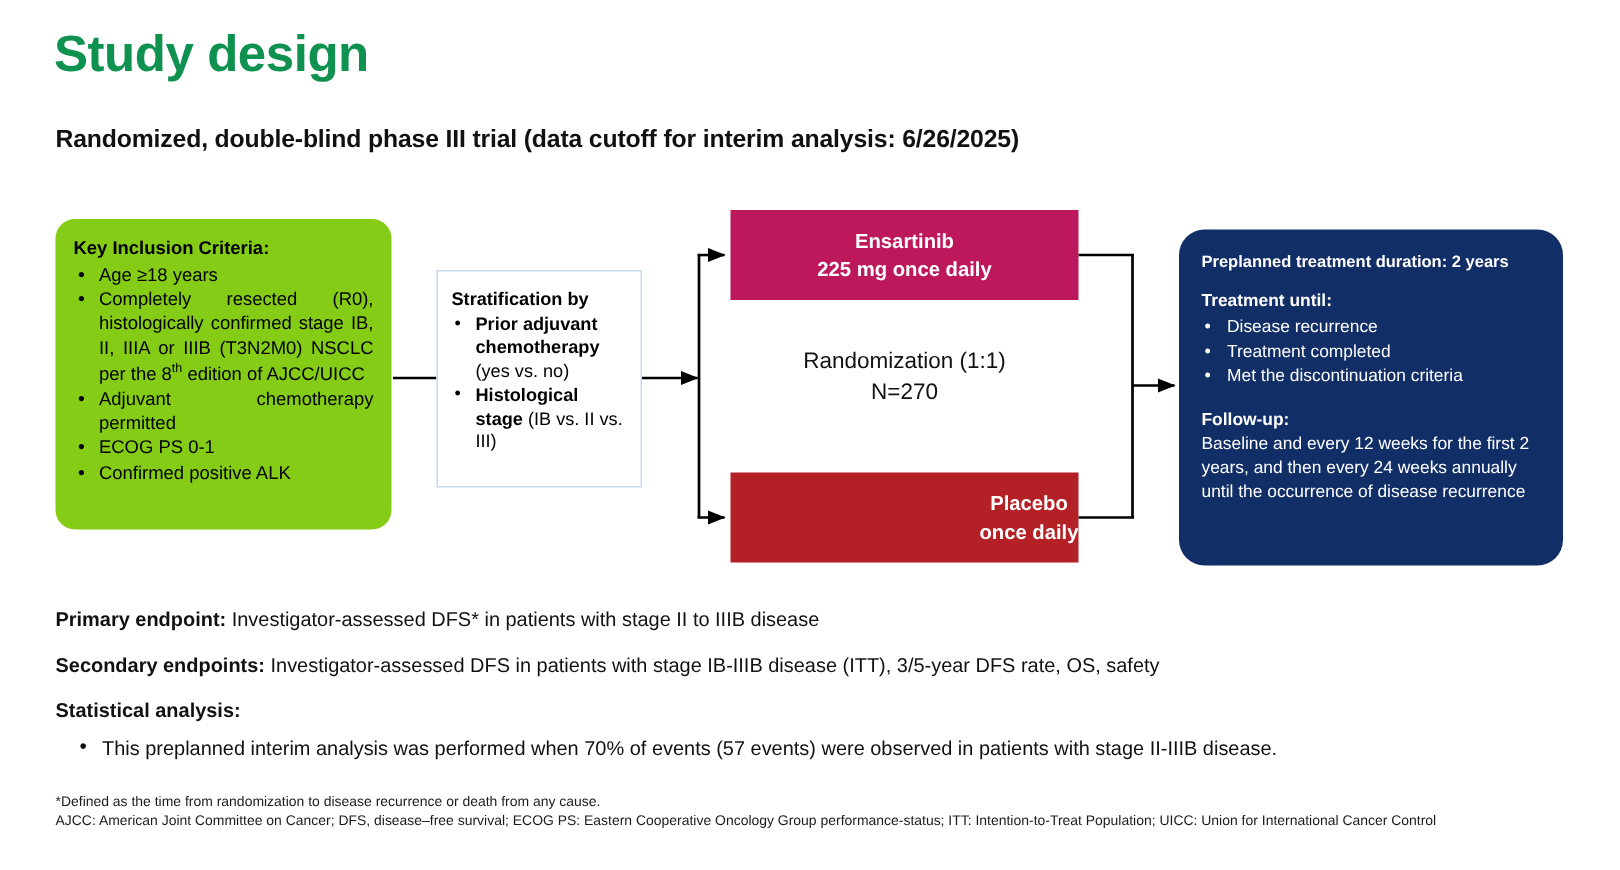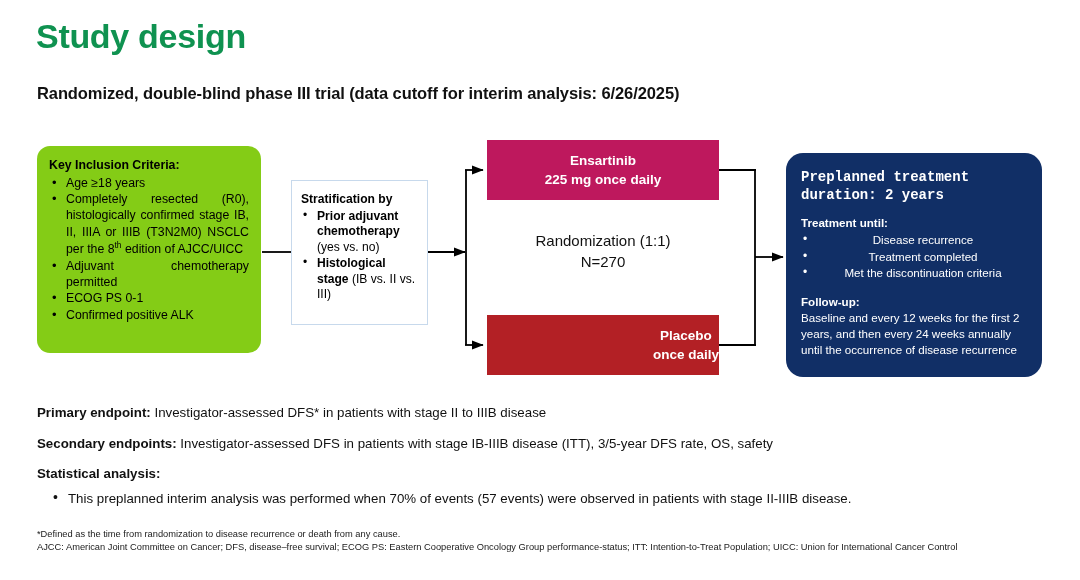--- a/index.html
+++ b/index.html
@@ -181,36 +181,34 @@
     top: 23px;
     width: 256px;
     height: 224px;
     background: #112F66;
     border-radius: 17px;
     box-sizing: border-box;
     padding: 15px 14px 10px 15px;
     color: #FFFFFF;
   }
   .dur-head {
-    font-size: 14px;
+    font-size: 11px;
     font-weight: bold;
     line-height: 1.3;
-    font-family: Liberation Mono, monospace;
   }
   .dur-sub {
     font-size: 11.6px;
     font-weight: bold;
     line-height: 1.3;
     margin-top: 11px;
   }
   .dur-list {
     margin: 2px 0 12px 0;
     padding: 0;
     list-style: none;
-    text-align: center;
   }
   .dur-list li {
     position: relative;
     padding-left: 17px;
     font-size: 11.6px;
     line-height: 1.42;
   }
   .dur-list li::before {
     content: "\2022";
     position: absolute;

